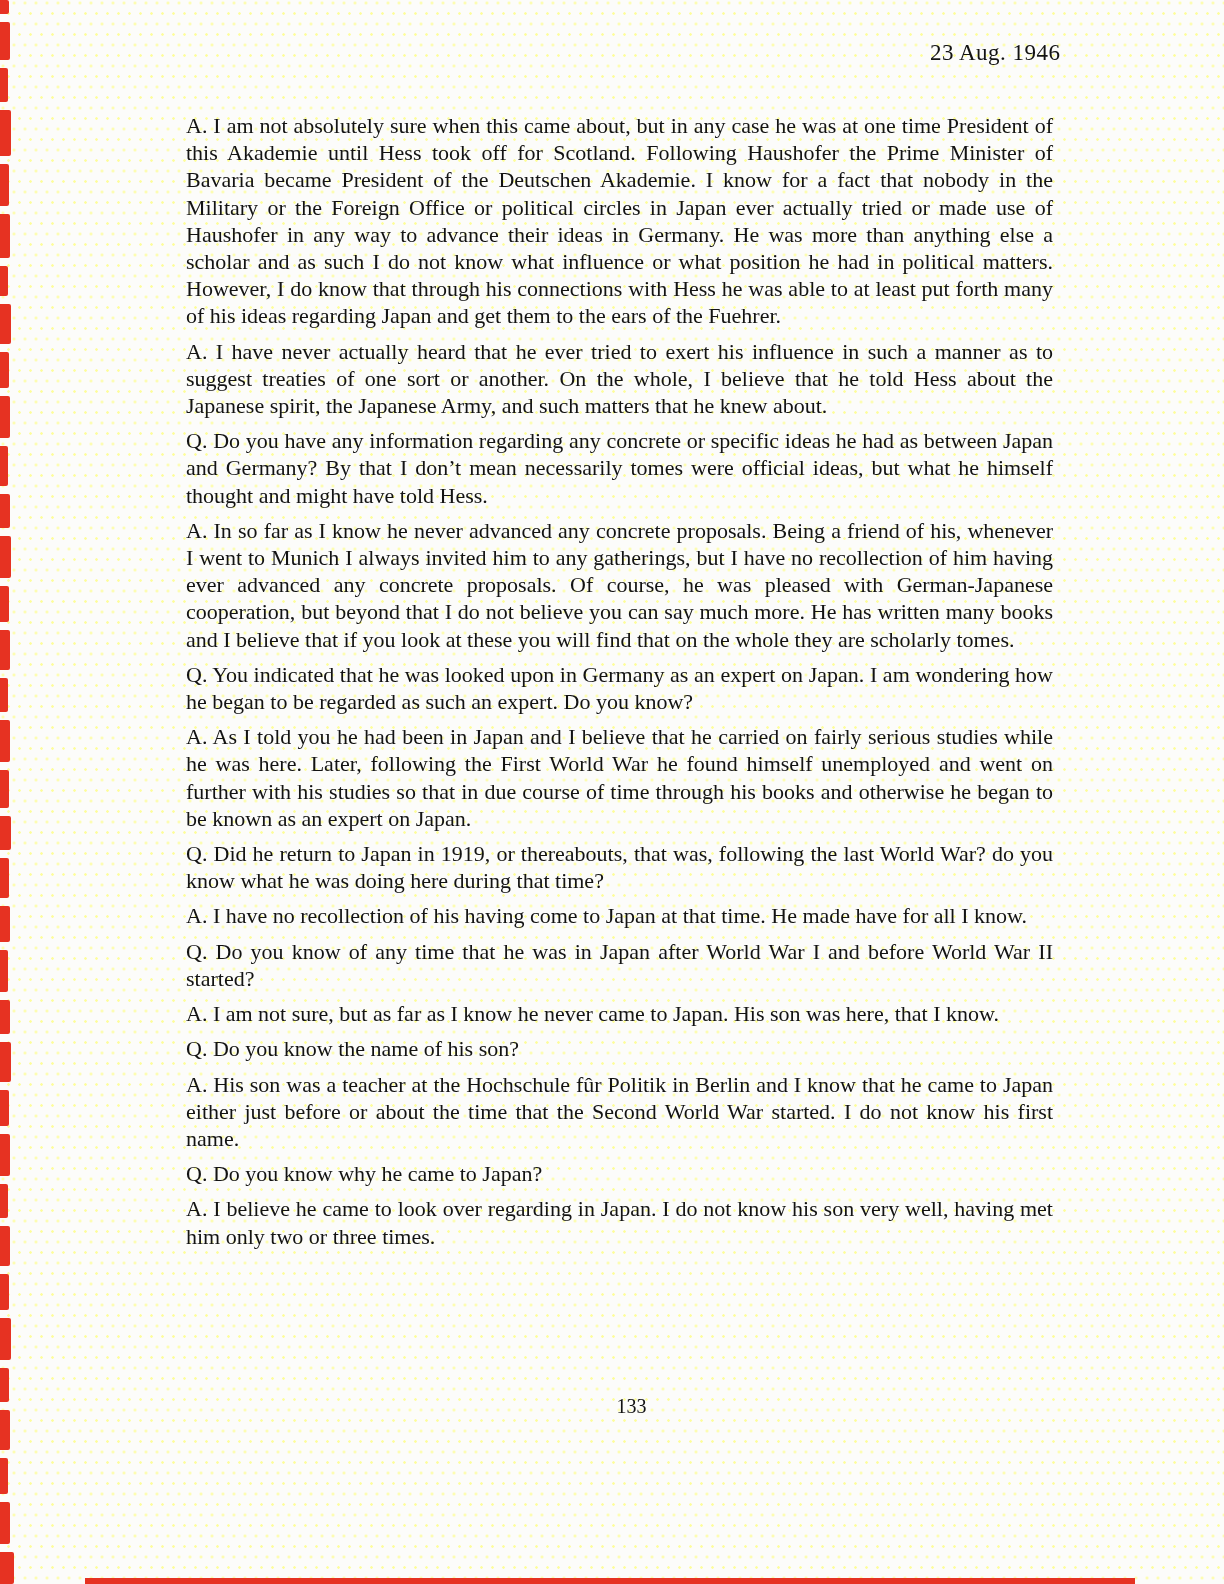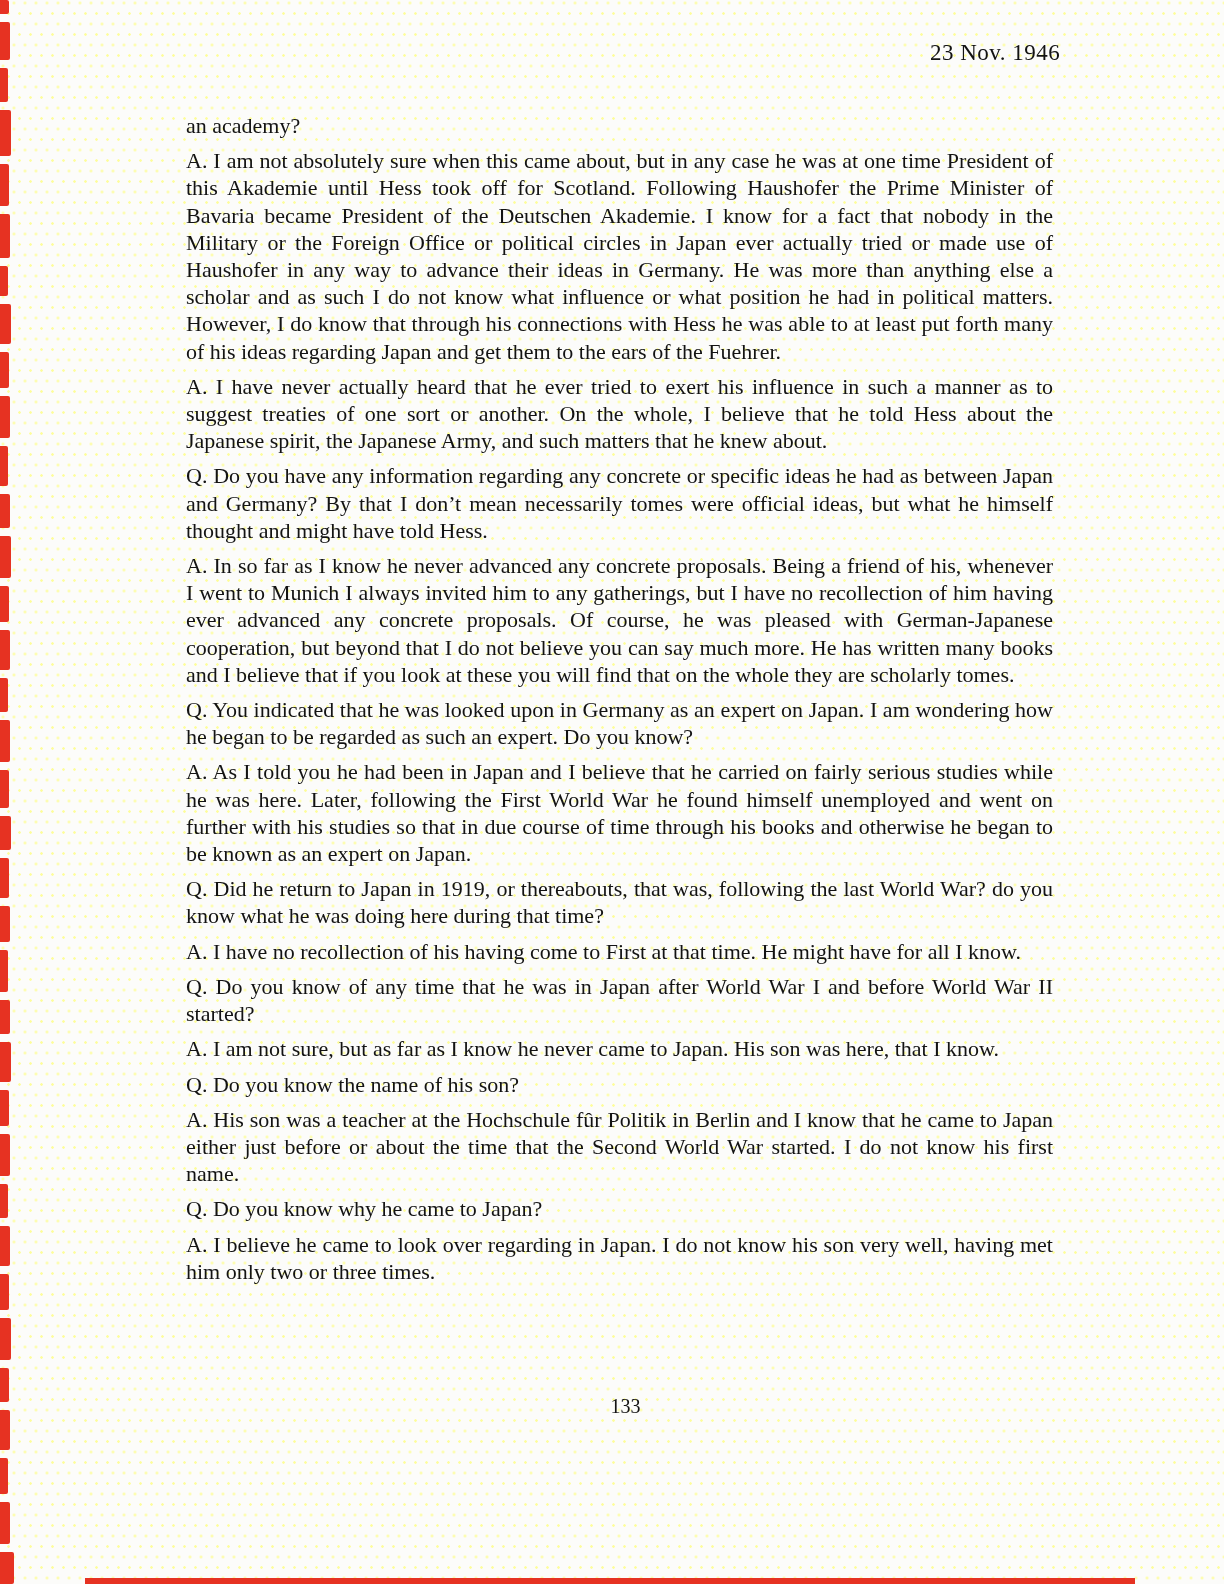--- a/index.html
+++ b/index.html
@@ -38,21 +38,21 @@
     font-size: 22px;
     line-height: 27.2px;
     text-align: justify;
   }
   .document-body p {
     margin: 0 0 8px 0;
   }
   .page-number {
     position: absolute;
     top: 1395px;
-    left: 192px;
+    left: 198px;
     width: 867px;
     text-align: center;
     font-size: 20px;
   }
   .left-edge-marks {
     position: absolute;
     left: 0;
     top: 0;
     width: 20px;
     height: 1584px;
@@ -109,32 +109,31 @@
       <div class="mark" style="top: 1318px; height: 42px; width: 11px;"></div>
       <div class="mark" style="top: 1368px; height: 34px; width: 9px;"></div>
       <div class="mark" style="top: 1410px; height: 40px; width: 10px;"></div>
       <div class="mark" style="top: 1458px; height: 36px; width: 8px;"></div>
       <div class="mark" style="top: 1502px; height: 42px; width: 10px;"></div>
       <div class="mark" style="top: 1552px; height: 32px; width: 14px;"></div>
     </div>
 
   <div class="bottom-edge-rule" style="left: 85px; width: 1050px; height: 6px;"></div>
 
-  <div class="date-header">23 Nov. 1946</div>
+  <div class="date-header">23 Aug. 1946</div>
 
   <div class="document-body">
-      <p>an academy?</p>
       <p>A. I am not absolutely sure when this came about, but in any case he was at one time President of this Akademie until Hess took off for Scotland. Following Haushofer the Prime Minister of Bavaria became President of the Deutschen Akademie. I know for a fact that nobody in the Military or the Foreign Office or political circles in Japan ever actually tried or made use of Haushofer in any way to advance their ideas in Germany. He was more than anything else a scholar and as such I do not know what influence or what position he had in political matters. However, I do know that through his connections with Hess he was able to at least put forth many of his ideas regarding Japan and get them to the ears of the Fuehrer.</p>
       <p>A. I have never actually heard that he ever tried to exert his influence in such a manner as to suggest treaties of one sort or another. On the whole, I believe that he told Hess about the Japanese spirit, the Japanese Army, and such matters that he knew about.</p>
       <p>Q. Do you have any information regarding any concrete or specific ideas he had as between Japan and Germany? By that I don’t mean necessarily tomes were official ideas, but what he himself thought and might have told Hess.</p>
       <p>A. In so far as I know he never advanced any concrete proposals. Being a friend of his, whenever I went to Munich I always invited him to any gatherings, but I have no recollection of him having ever advanced any concrete proposals. Of course, he was pleased with German-Japanese cooperation, but beyond that I do not believe you can say much more. He has written many books and I believe that if you look at these you will find that on the whole they are scholarly tomes.</p>
       <p>Q. You indicated that he was looked upon in Germany as an expert on Japan. I am wondering how he began to be regarded as such an expert. Do you know?</p>
       <p>A. As I told you he had been in Japan and I believe that he carried on fairly serious studies while he was here. Later, following the First World War he found himself unemployed and went on further with his studies so that in due course of time through his books and otherwise he began to be known as an expert on Japan.</p>
       <p>Q. Did he return to Japan in 1919, or thereabouts, that was, following the last World War? do you know what he was doing here during that time?</p>
-      <p>A. I have no recollection of his having come to First at that time. He might have for all I know.</p>
+      <p>A. I have no recollection of his having come to Japan at that time. He made have for all I know.</p>
       <p>Q. Do you know of any time that he was in Japan after World War I and before World War II started?</p>
       <p>A. I am not sure, but as far as I know he never came to Japan. His son was here, that I know.</p>
       <p>Q. Do you know the name of his son?</p>
       <p>A. His son was a teacher at the Hochschule fûr Politik in Berlin and I know that he came to Japan either just before or about the time that the Second World War started. I do not know his first name.</p>
       <p>Q. Do you know why he came to Japan?</p>
       <p>A. I believe he came to look over regarding in Japan. I do not know his son very well, having met him only two or three times.</p>
     </div>
 
   <div class="page-number">133</div>
 

